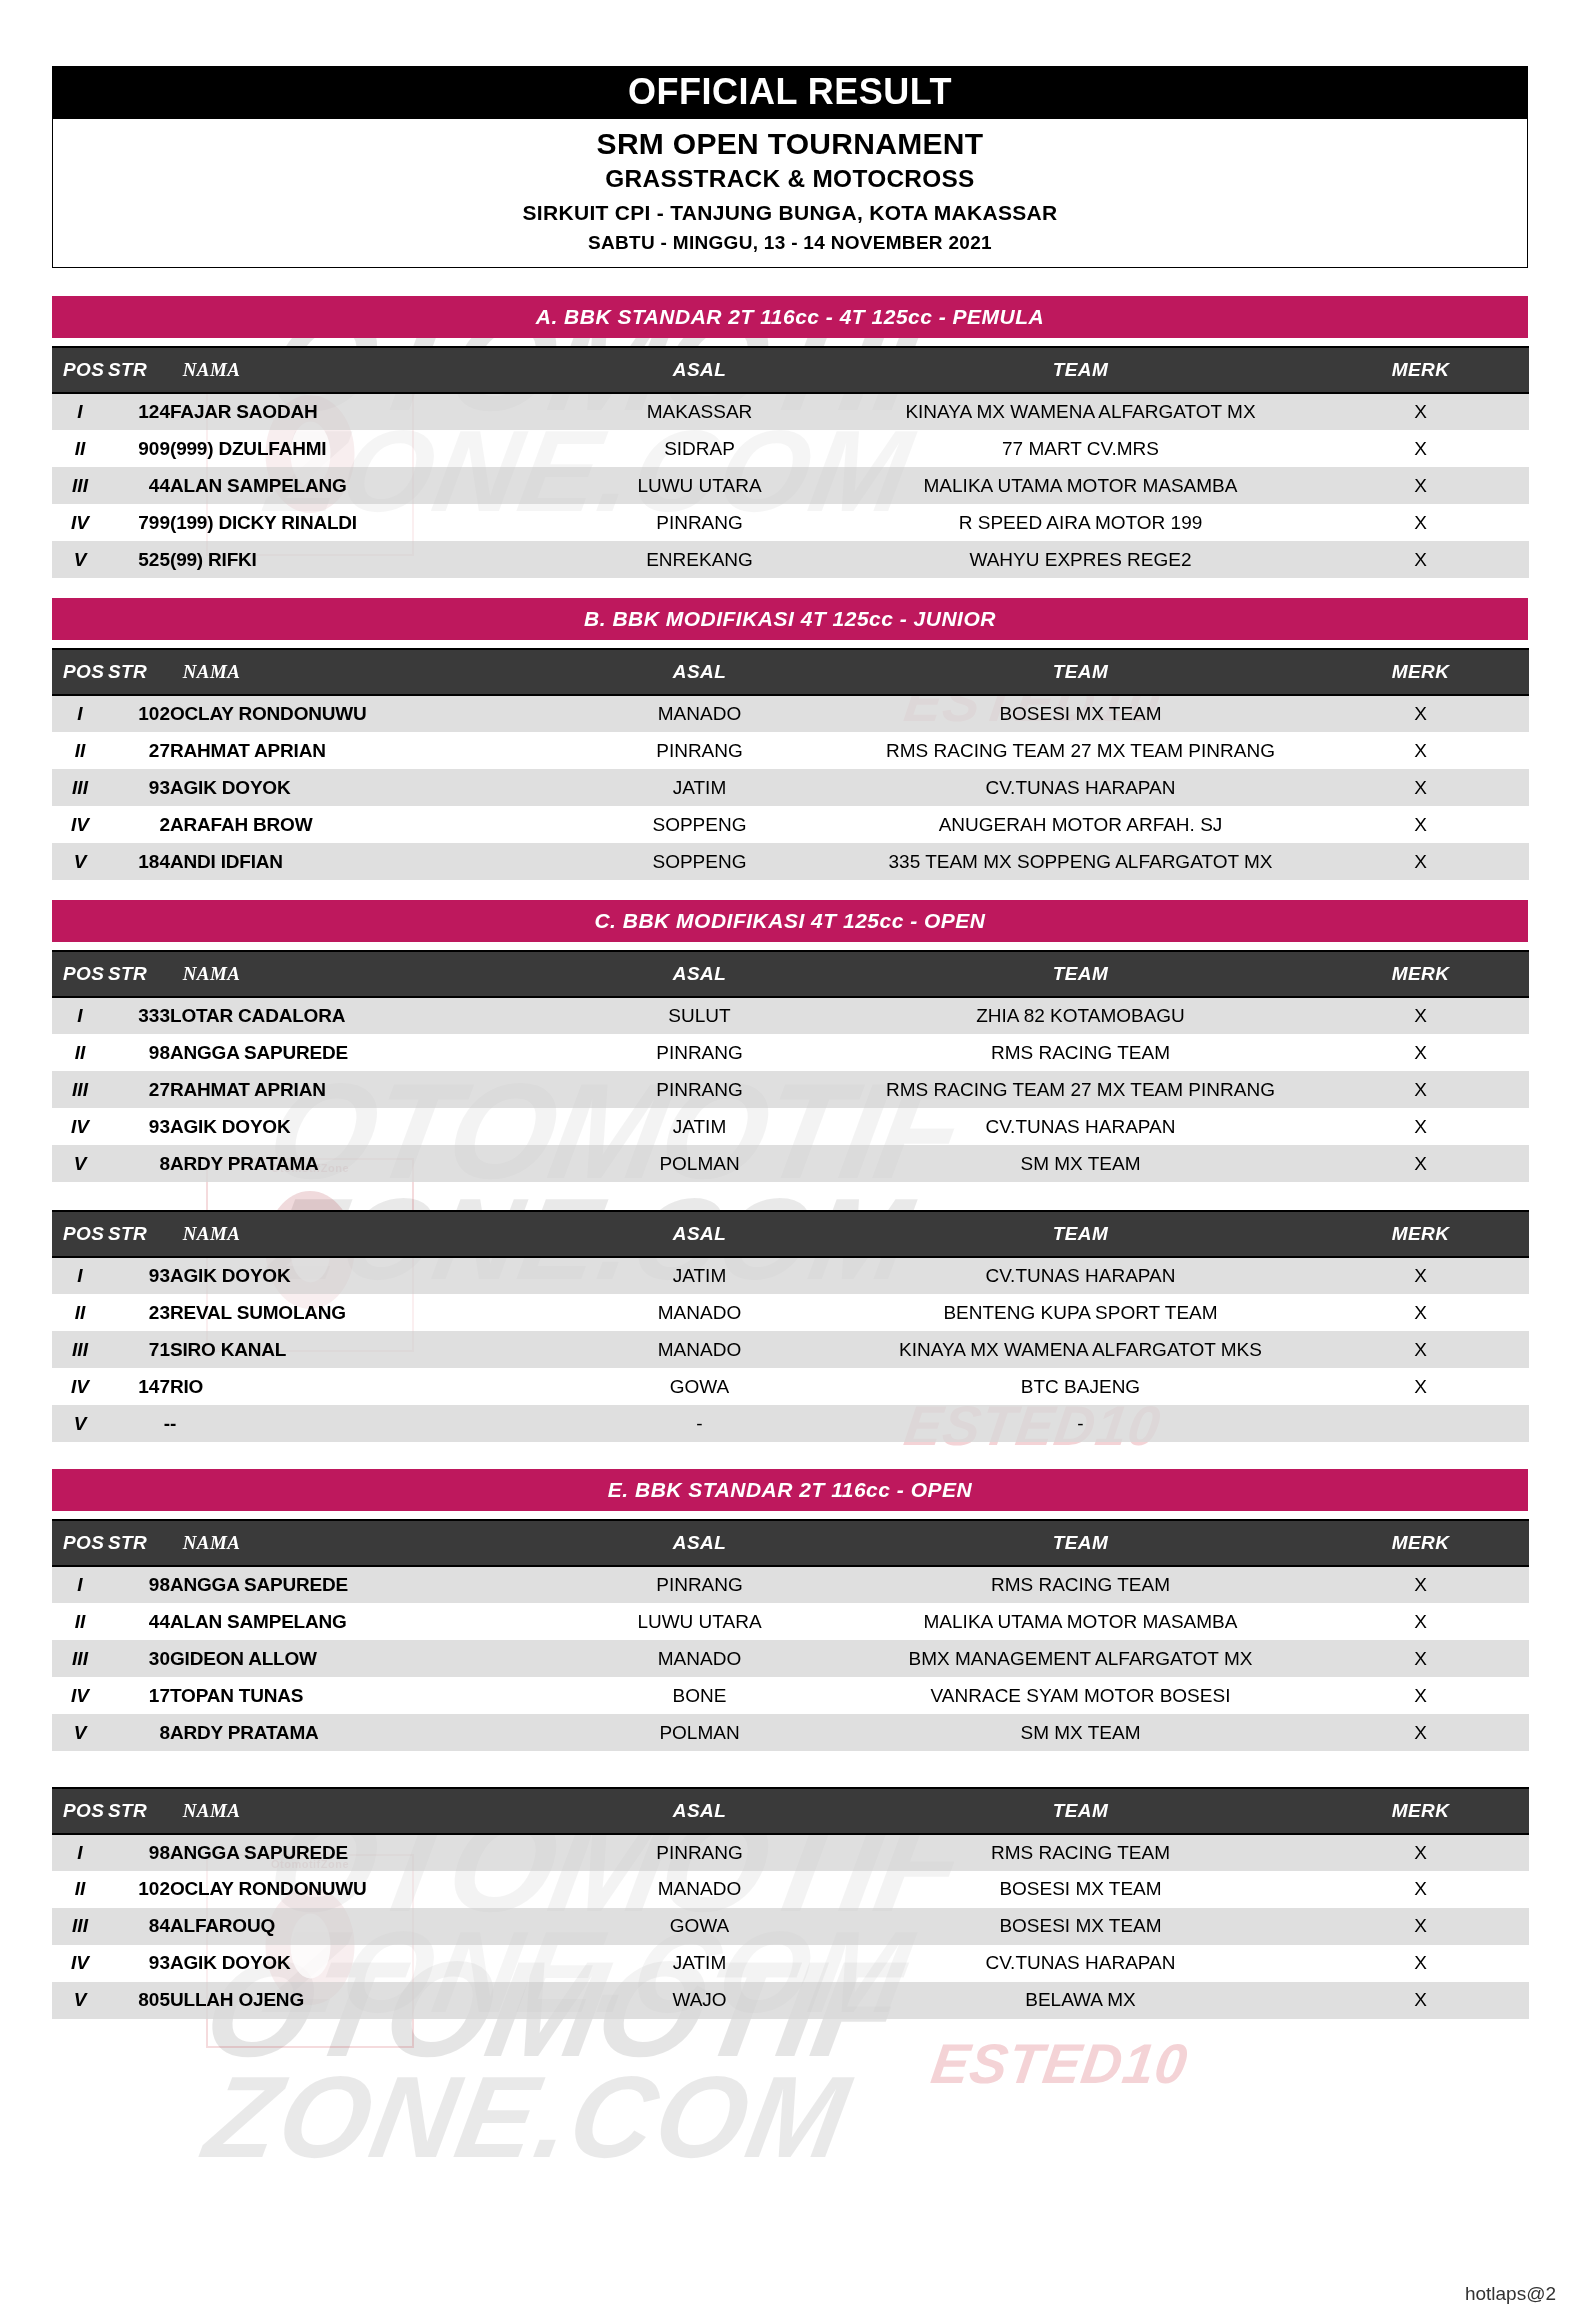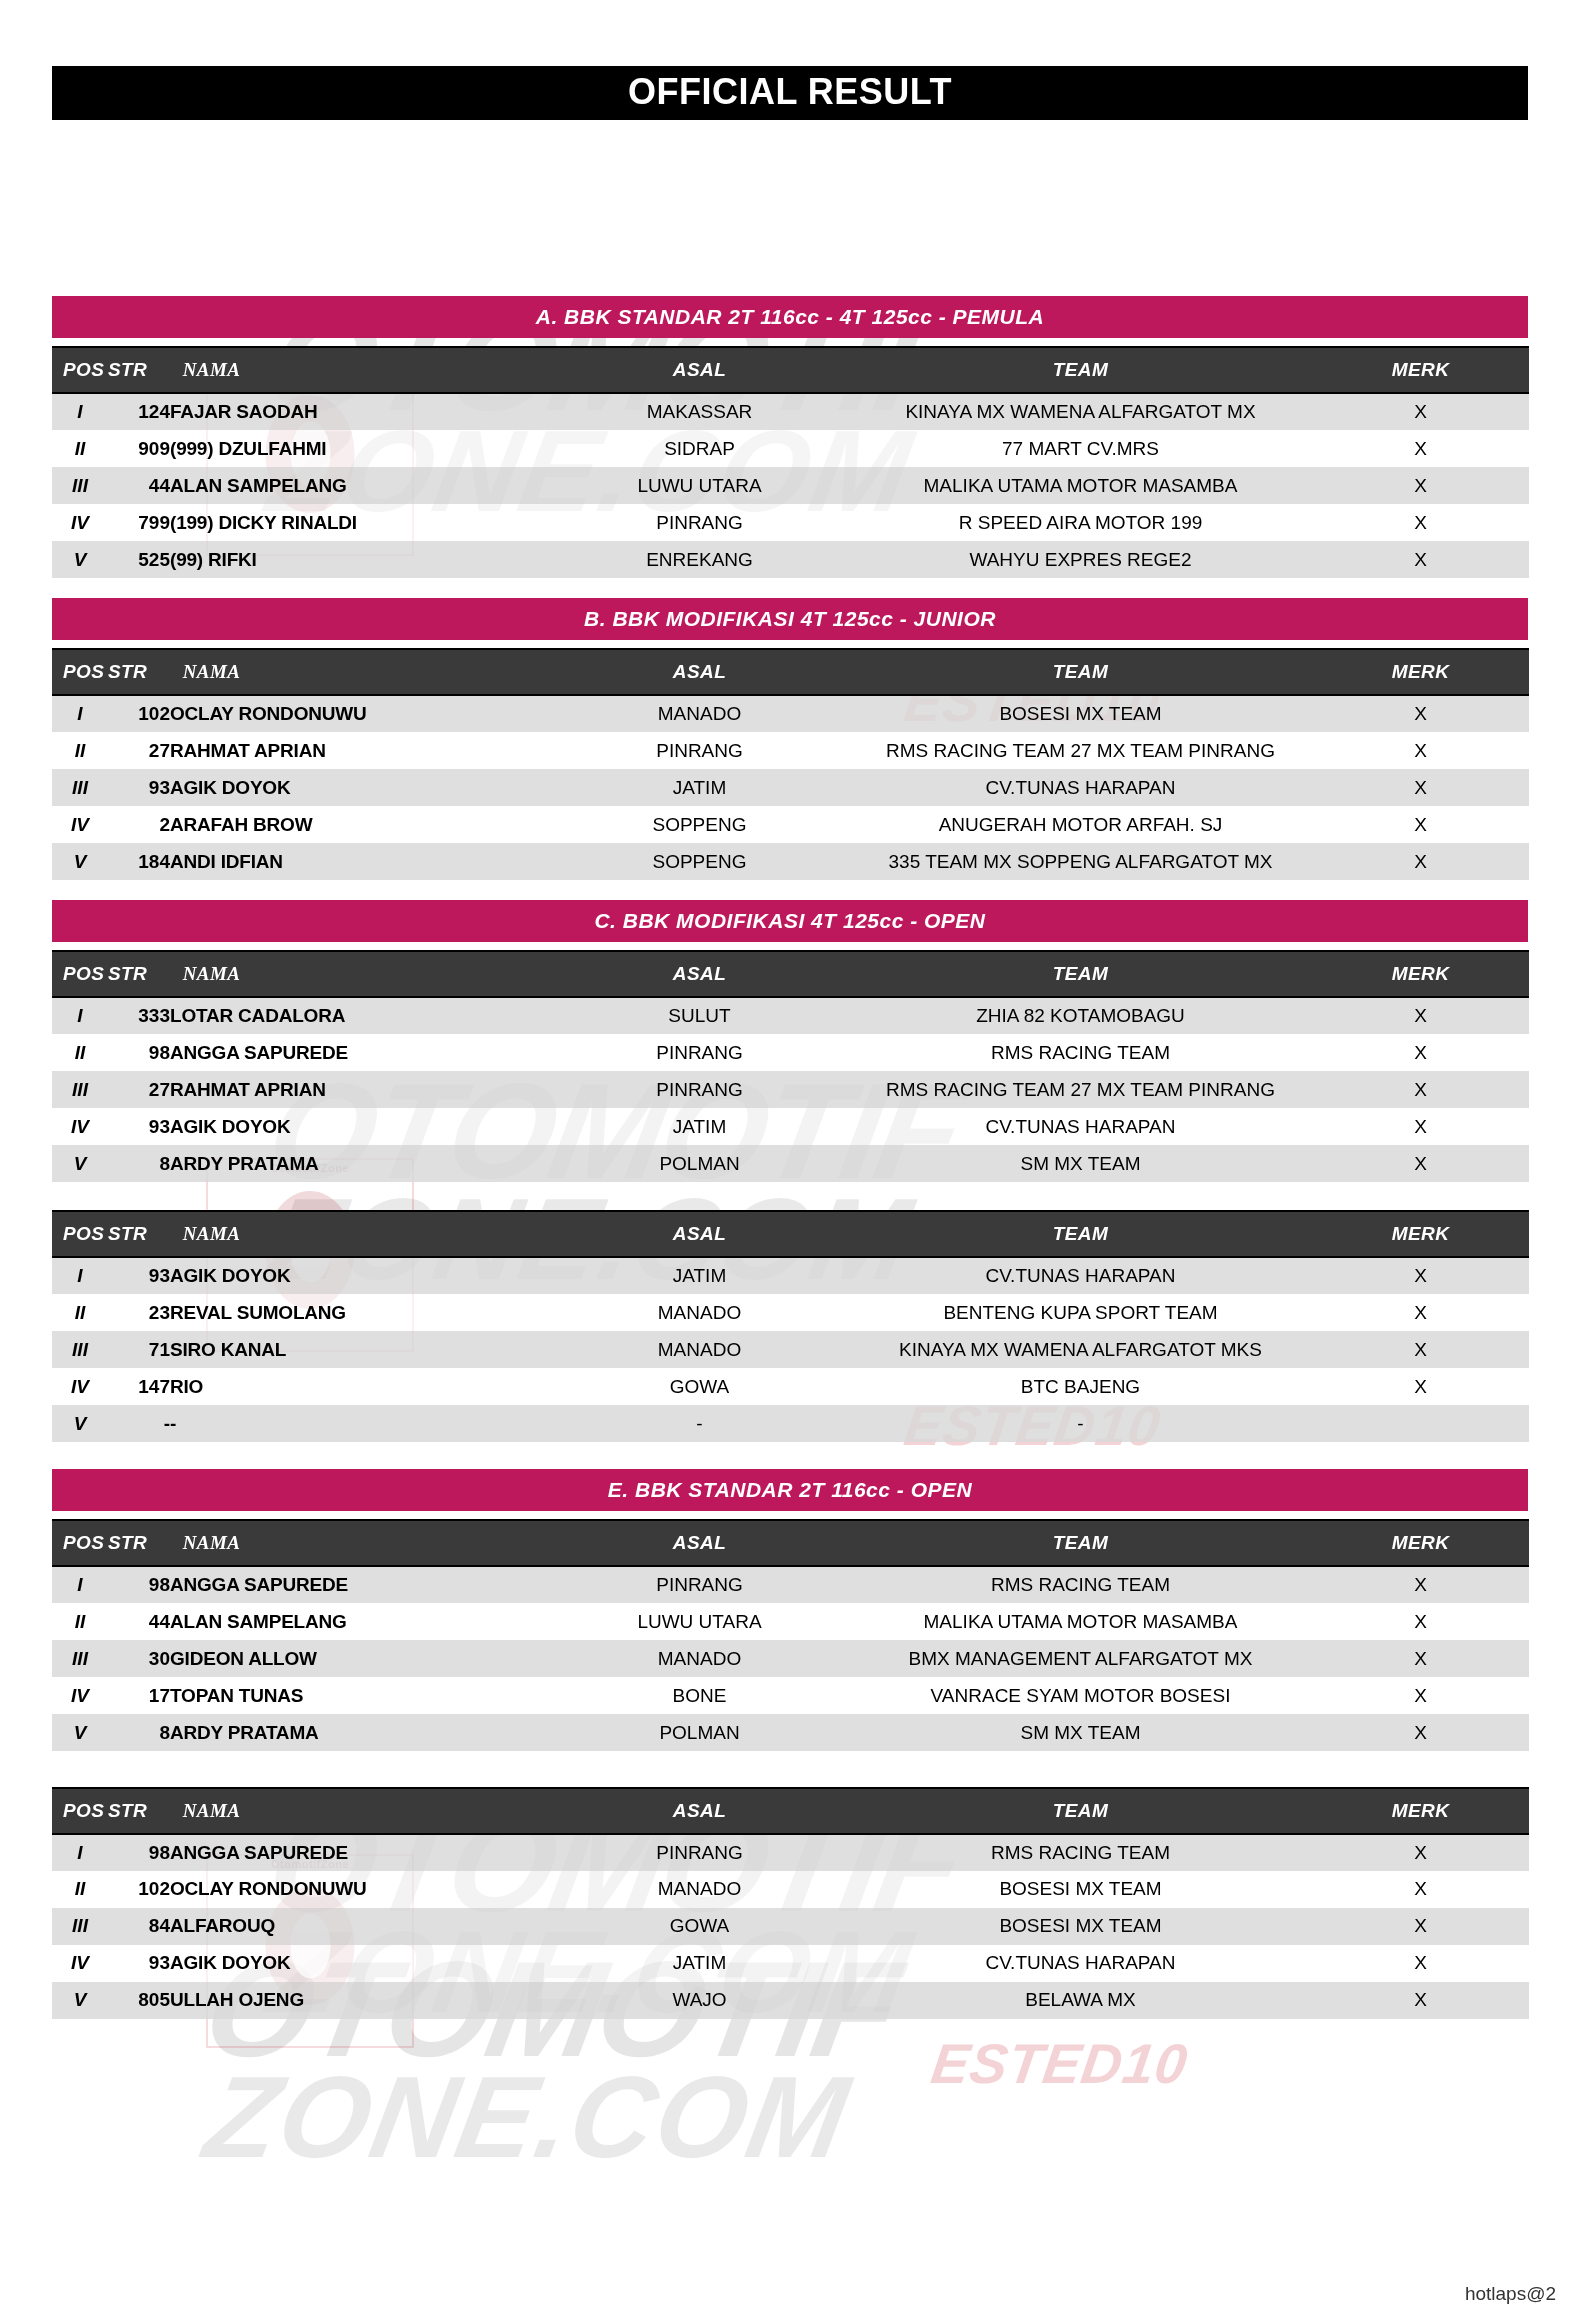--- a/index.html
+++ b/index.html
@@ -270,20 +270,26 @@
     </div>
     <div class="wm-esteem" style="left: 905px; top: 669px;">ESTED10</div>
     <div class="wm-esteem" style="left: 905px; top: 1393px;">ESTED10</div>
     <div class="wm-esteem" style="left: 932px; top: 2031px;">ESTED10</div>
   </div>
 
 <div class="page">
 
   <div class="doc-head">
     <div class="doc-head-bar">OFFICIAL RESULT</div>
+    <div class="doc-head-body">
+      <div class="head-l2">SRM OPEN TOURNAMENT</div>
+      <div class="head-l3">GRASSTRACK &amp; MOTOCROSS</div>
+      <div class="head-l4">SIRKUIT CPI - TANJUNG BUNGA, KOTA MAKASSAR</div>
+      <div class="head-l5">SABTU - MINGGU, 13 - 14 NOVEMBER 2021</div>
+    </div>
   </div>
 
   <div class="sections" id="sections-root">
       <div class="section">
         <div class="section-title">A. BBK STANDAR 2T 116cc - 4T 125cc - PEMULA</div>
         <table class="result">
           <colgroup>
             <col class="c-pos">
             <col class="c-str">
             <col class="c-nama">

